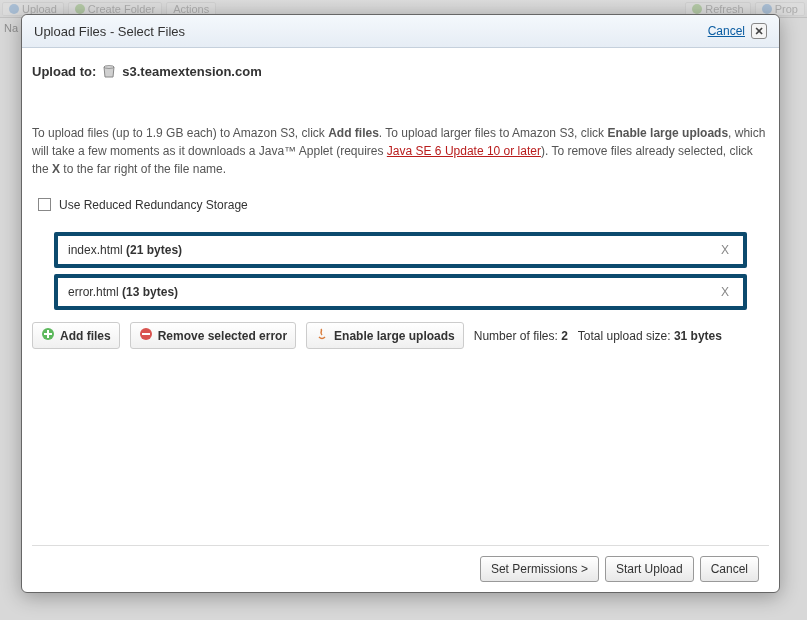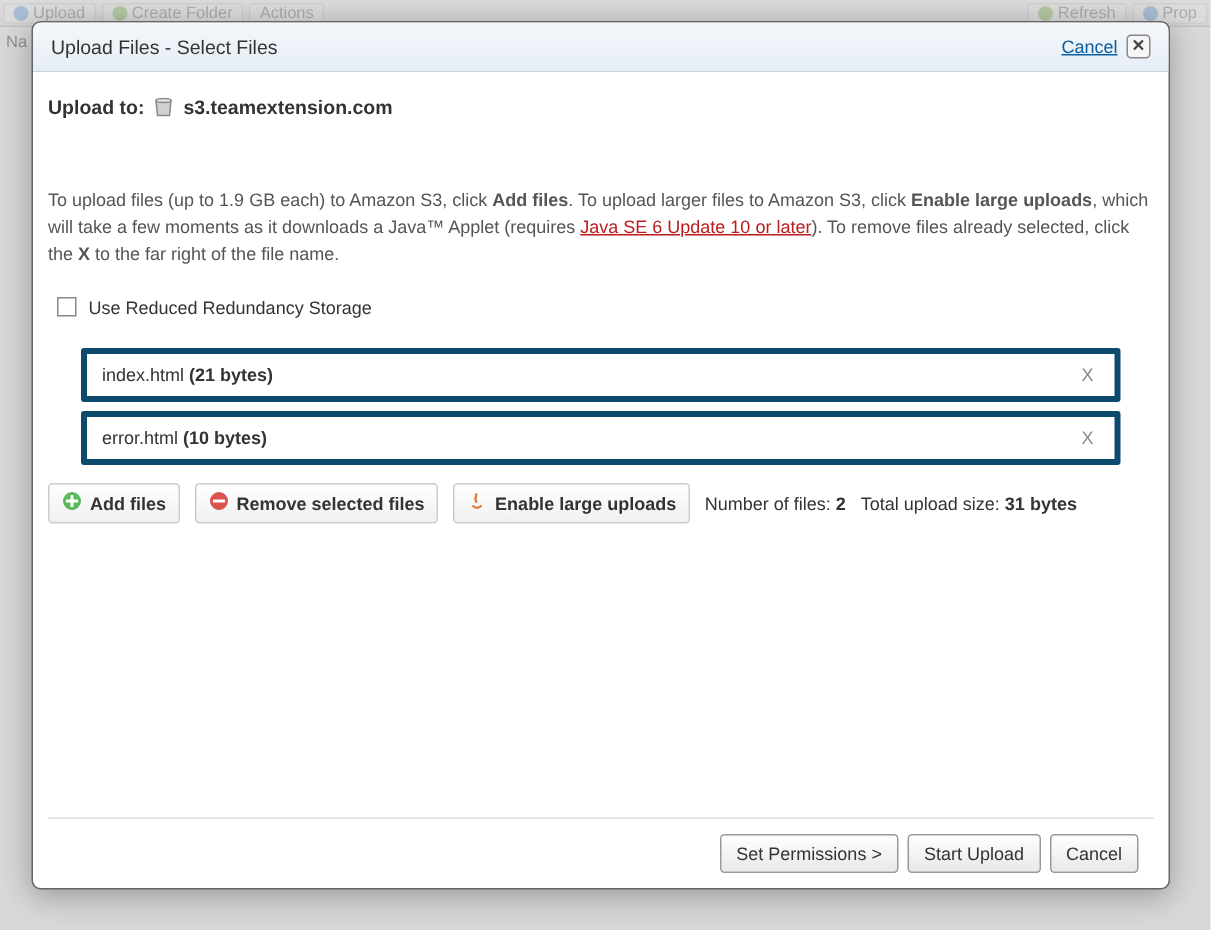--- a/index.html
+++ b/index.html
@@ -259,39 +259,39 @@
       <div class="checkbox"></div>
       <span>Use Reduced Redundancy Storage</span>
     </div>
 
     <div class="file-list">
       <div class="file-item">
         <span class="file-name"><span>index.html</span> <b>(21 bytes)</b></span>
         <span class="file-x">X</span>
       </div>
       <div class="file-item">
-        <span class="file-name"><span>error.html</span> <b>(10 bytes)</b></span>
+        <span class="file-name"><span>error.html</span> <b>(13 bytes)</b></span>
         <span class="file-x">X</span>
       </div>
     </div>
 
     <div class="action-row">
       <div class="action-btn">
         <span><svg viewBox="0 0 14 14">
               <circle cx="7" cy="7" r="6" fill="#5cb85c"></circle>
               <path d="M7 3v8M3 7h8" stroke="#fff" stroke-width="2"></path>
             </svg></span>
         <span>Add files</span>
       </div>
       <div class="action-btn">
         <span><svg viewBox="0 0 14 14">
               <circle cx="7" cy="7" r="6" fill="#d9534f"></circle>
               <path d="M3 7h8" stroke="#fff" stroke-width="2"></path>
             </svg></span>
-        <span>Remove selected files</span>
+        <span>Remove selected error</span>
       </div>
       <div class="action-btn">
         <span><svg viewBox="0 0 14 14">
               <path d="M4 10c2 2 4 2 6 0" stroke="#d97b3a" stroke-width="1.5" fill="none"></path>
               <path d="M6 2c2 2-2 3 1 6" stroke="#d97b3a" stroke-width="1.5" fill="none"></path>
             </svg></span>
         <span>Enable large uploads</span>
       </div>
       <div class="stats">
         <span>Number of files: </span><b>2</b>

